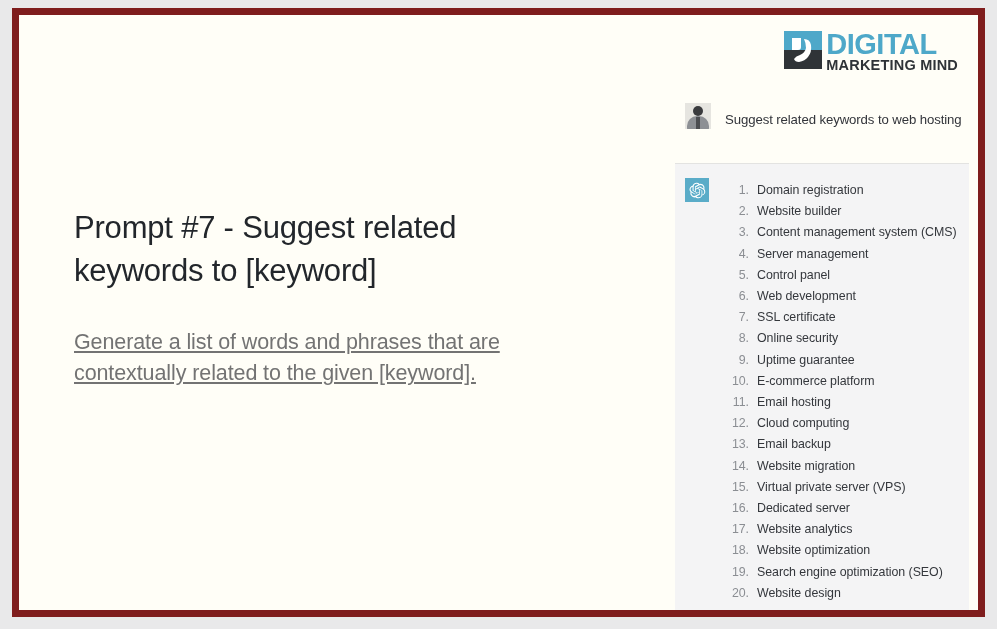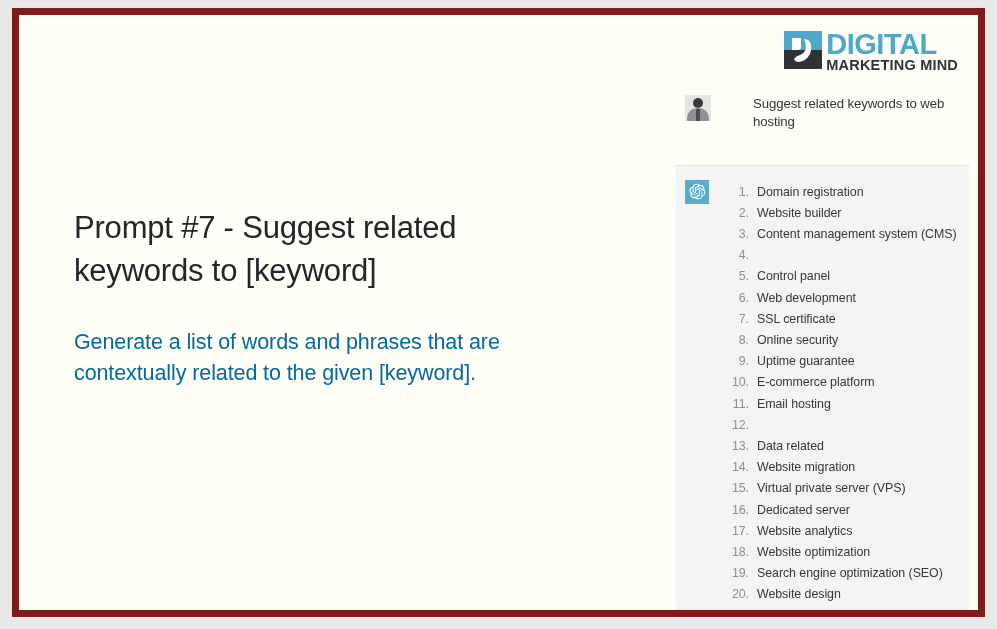--- a/index.html
+++ b/index.html
@@ -84,39 +84,39 @@
   #prompt-heading {
     font-size: 31px;
     font-weight: normal;
     color: #22262b;
     line-height: 1.38;
     letter-spacing: -0.2px;
     margin: 0 0 34px 0;
   }
   #prompt-body {
     font-size: 21.5px;
-    color: #0369a1;
+    color: #737373;
     line-height: 1.48;
     letter-spacing: -0.1px;
     margin: 0;
+    text-decoration: underline;
   }
 
   
   #chat-column {
     position: absolute;
     left: 656px;
     top: 76px;
     width: 294px;
   }
   #user-message {
     display: flex;
-    align-items: flex-start;
+    align-items: flex-end;
     padding: 4px 0 6px 10px;
     min-height: 34px;
-    gap: 28px;
   }
   #user-avatar {
     width: 26px;
     height: 26px;
     flex: 0 0 auto;
     margin-right: 14px;
     background: #e6e5e0;
     position: relative;
     overflow: hidden;
   }
@@ -256,20 +256,21 @@
         <li>
             <span class="num">2.</span>
             <span class="txt">Website builder</span>
           </li>
         <li>
             <span class="num">3.</span>
             <span class="txt">Content management system (CMS)</span>
           </li>
         <li>
             <span class="num">4.</span>
+            <span class="txt">Server management</span>
           </li>
         <li>
             <span class="num">5.</span>
             <span class="txt">Control panel</span>
           </li>
         <li>
             <span class="num">6.</span>
             <span class="txt">Web development</span>
           </li>
         <li>
@@ -287,24 +288,25 @@
         <li>
             <span class="num">10.</span>
             <span class="txt">E-commerce platform</span>
           </li>
         <li>
             <span class="num">11.</span>
             <span class="txt">Email hosting</span>
           </li>
         <li>
             <span class="num">12.</span>
+            <span class="txt">Cloud computing</span>
           </li>
         <li>
             <span class="num">13.</span>
-            <span class="txt">Data related</span>
+            <span class="txt">Email backup</span>
           </li>
         <li>
             <span class="num">14.</span>
             <span class="txt">Website migration</span>
           </li>
         <li>
             <span class="num">15.</span>
             <span class="txt">Virtual private server (VPS)</span>
           </li>
         <li>

